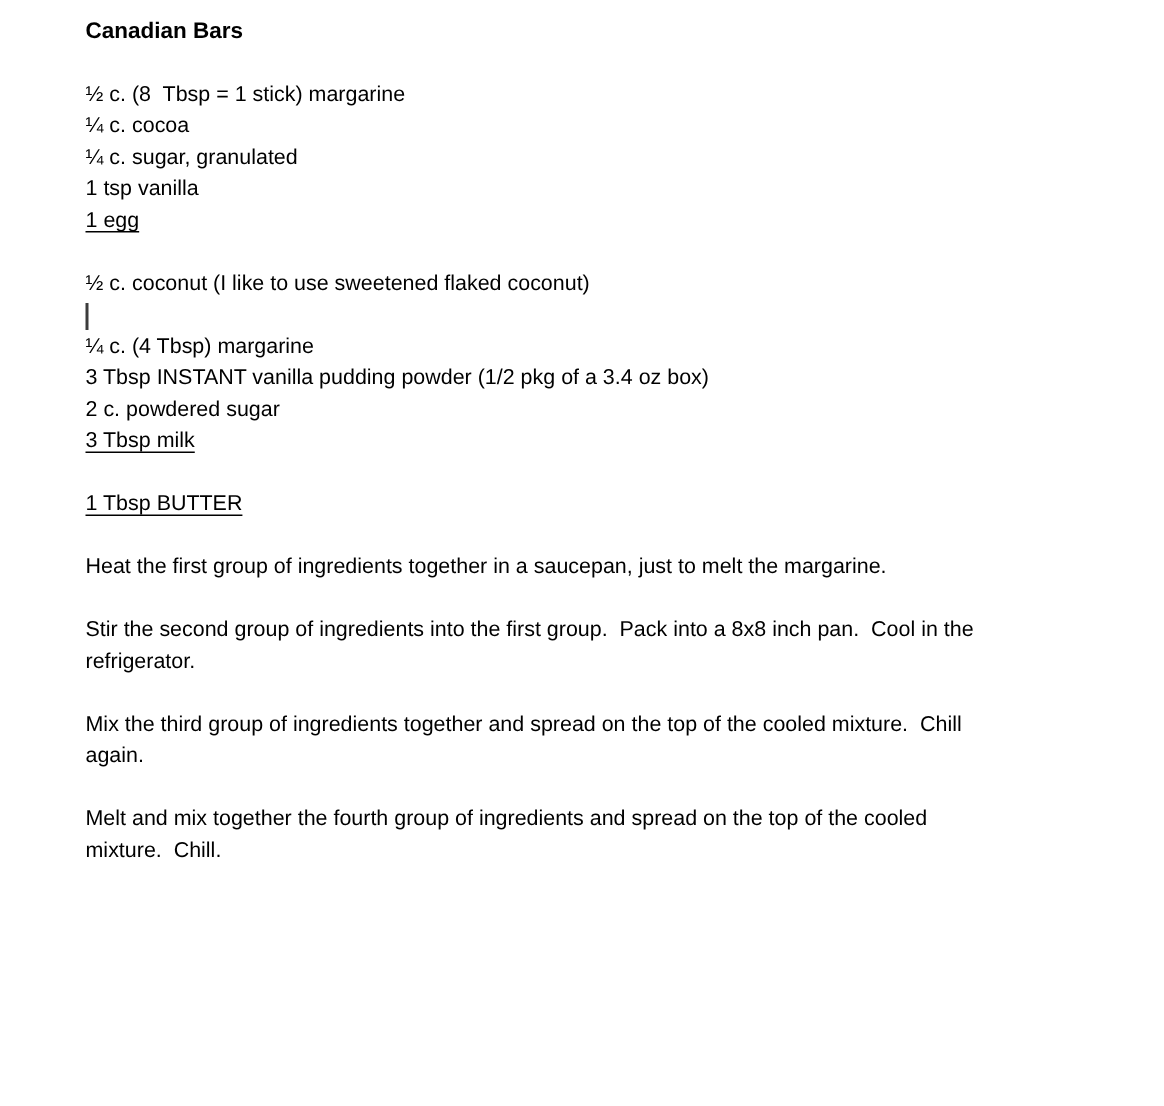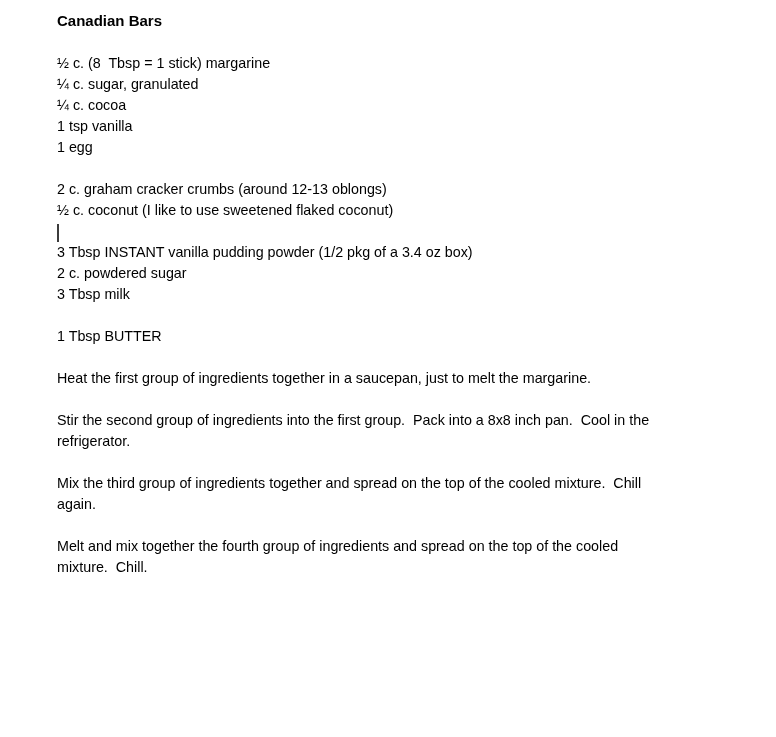--- a/index.html
+++ b/index.html
@@ -30,48 +30,49 @@
     white-space: pre;
   }
   .line .txt {
     white-space: pre;
   }
   .bold .txt {
     font-weight: 700;
     font-size: 15px;
   }
   .underline .txt {
+    text-decoration: underline;
     text-decoration-thickness: 1.2px;
     text-underline-offset: 2.5px;
   }
   .caret {
     display: inline-block;
     width: 2px;
     height: 18px;
     margin-top: 1px;
     background: #3c3c3c;
     vertical-align: middle;
   }
 </style>
 </head>
 <body>
 
 <div class="doc-page">
   <div class="doc-content">
       <div class="line bold"><span class="txt">Canadian Bars</span></div>
       <div class="line"><span class="txt"></span></div>
       <div class="line"><span class="txt">½ c. (8  Tbsp = 1 stick) margarine</span></div>
+      <div class="line"><span class="txt">¼ c. cocoa</span></div>
       <div class="line"><span class="txt">¼ c. sugar, granulated</span></div>
-      <div class="line"><span class="txt">¼ c. cocoa</span></div>
       <div class="line"><span class="txt">1 tsp vanilla</span></div>
       <div class="line underline"><span class="txt">1 egg</span></div>
       <div class="line"><span class="txt"></span></div>
-      <div class="line"><span class="txt">2 c. graham cracker crumbs (around 12-13 oblongs)</span></div>
       <div class="line"><span class="txt">½ c. coconut (I like to use sweetened flaked coconut)</span></div>
       <div class="line"><span class="txt"></span><span class="caret"></span></div>
+      <div class="line"><span class="txt">¼ c. (4 Tbsp) margarine</span></div>
       <div class="line"><span class="txt">3 Tbsp INSTANT vanilla pudding powder (1/2 pkg of a 3.4 oz box)</span></div>
       <div class="line"><span class="txt">2 c. powdered sugar</span></div>
       <div class="line underline"><span class="txt">3 Tbsp milk</span></div>
       <div class="line"><span class="txt"></span></div>
       <div class="line underline"><span class="txt">1 Tbsp BUTTER</span></div>
       <div class="line"><span class="txt"></span></div>
       <div class="line"><span class="txt">Heat the first group of ingredients together in a saucepan, just to melt the margarine.</span></div>
       <div class="line"><span class="txt"></span></div>
       <div class="line"><span class="txt">Stir the second group of ingredients into the first group.  Pack into a 8x8 inch pan.  Cool in the</span></div>
       <div class="line"><span class="txt">refrigerator.</span></div>

